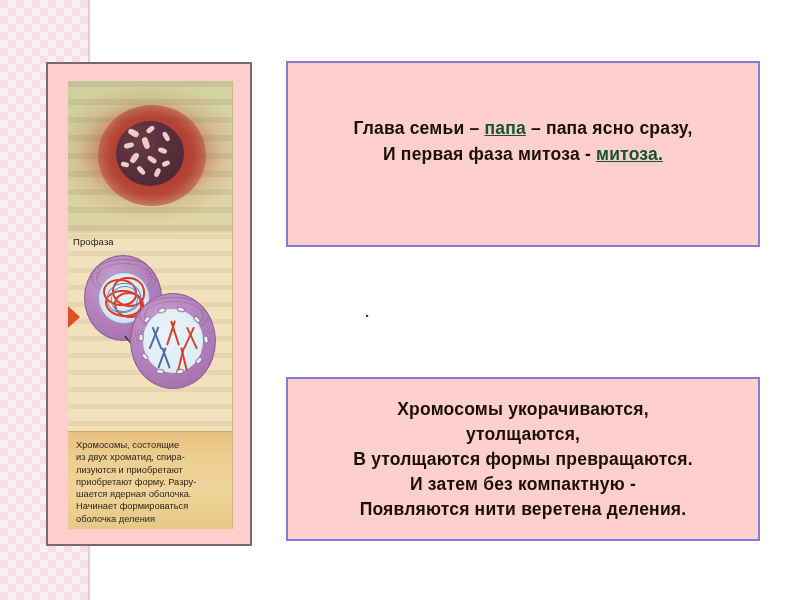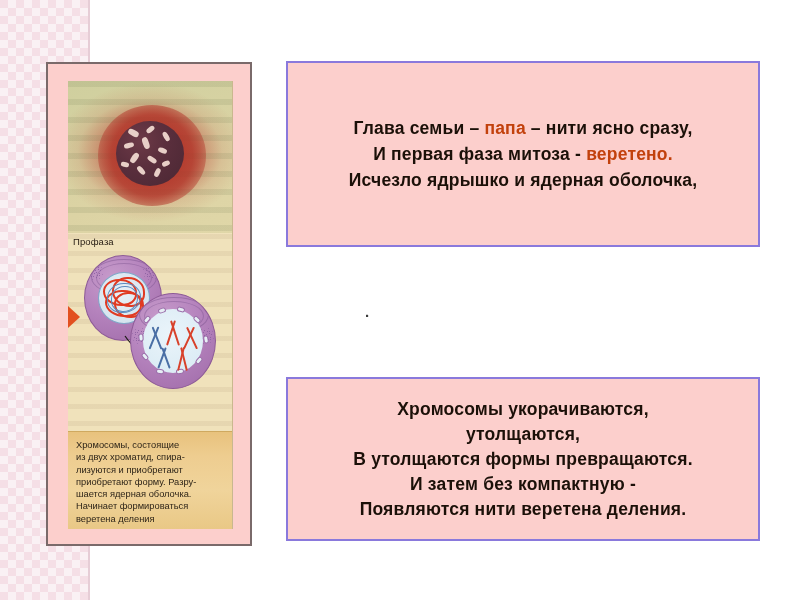--- a/index.html
+++ b/index.html
@@ -301,21 +301,21 @@
     line-height: 26px;
     color: #1b1008;
     letter-spacing: 0.2px;
     padding: 0 10px;
     box-sizing: border-box;
   }
   .verse-box-2 .verse {
     font-size: 17.5px;
     line-height: 25px;
   }
-  .hl-red { color: #c2410c; }
+  .hl-red { color: #14532d; text-decoration: underline; }
 
   .stray-dot {
     position: absolute;
     left: 365px;
     top: 303px;
     font-size: 15px;
     font-weight: bold;
     color: #3b3b3b;
     font-family: "Liberation Sans", sans-serif;
   }
@@ -416,31 +416,31 @@
         </div>
       </div>
 
       <div class="caption-box">
         <p>Хромосомы, состоящие</p>
         <p>из двух хроматид, спира-</p>
         <p>лизуются и приобретают</p>
         <p>приобретают форму. Разру-</p>
         <p>шается ядерная оболочка.</p>
         <p>Начинает формироваться</p>
-        <p>веретена деления</p>
+        <p>оболочка деления</p>
       </div>
 
     </div>
   </div>
 
   <div class="verse-box verse-box-1">
     <div class="verse">
-      <span>Глава семьи – </span><span class="hl-red">папа</span><span> – нити ясно сразу,</span><br>
-      <span>И первая фаза митоза - </span><span class="hl-red">веретено.</span><br>
-      <span>Исчезло ядрышко и ядерная оболочка,</span><br>
+      <span>Глава семьи – </span><span class="hl-red">папа</span><span> – папа ясно сразу,</span><br>
+      <span>И первая фаза митоза - </span><span class="hl-red">митоза.</span><br>
+      <br>
     </div>
   </div>
 
   <div class="stray-dot">.</div>
 
   <div class="verse-box verse-box-2">
     <div class="verse">
       <span>Хромосомы  укорачиваются,</span><br>
       <span>утолщаются,</span><br>
       <span>В утолщаются формы превращаются.</span><br>

